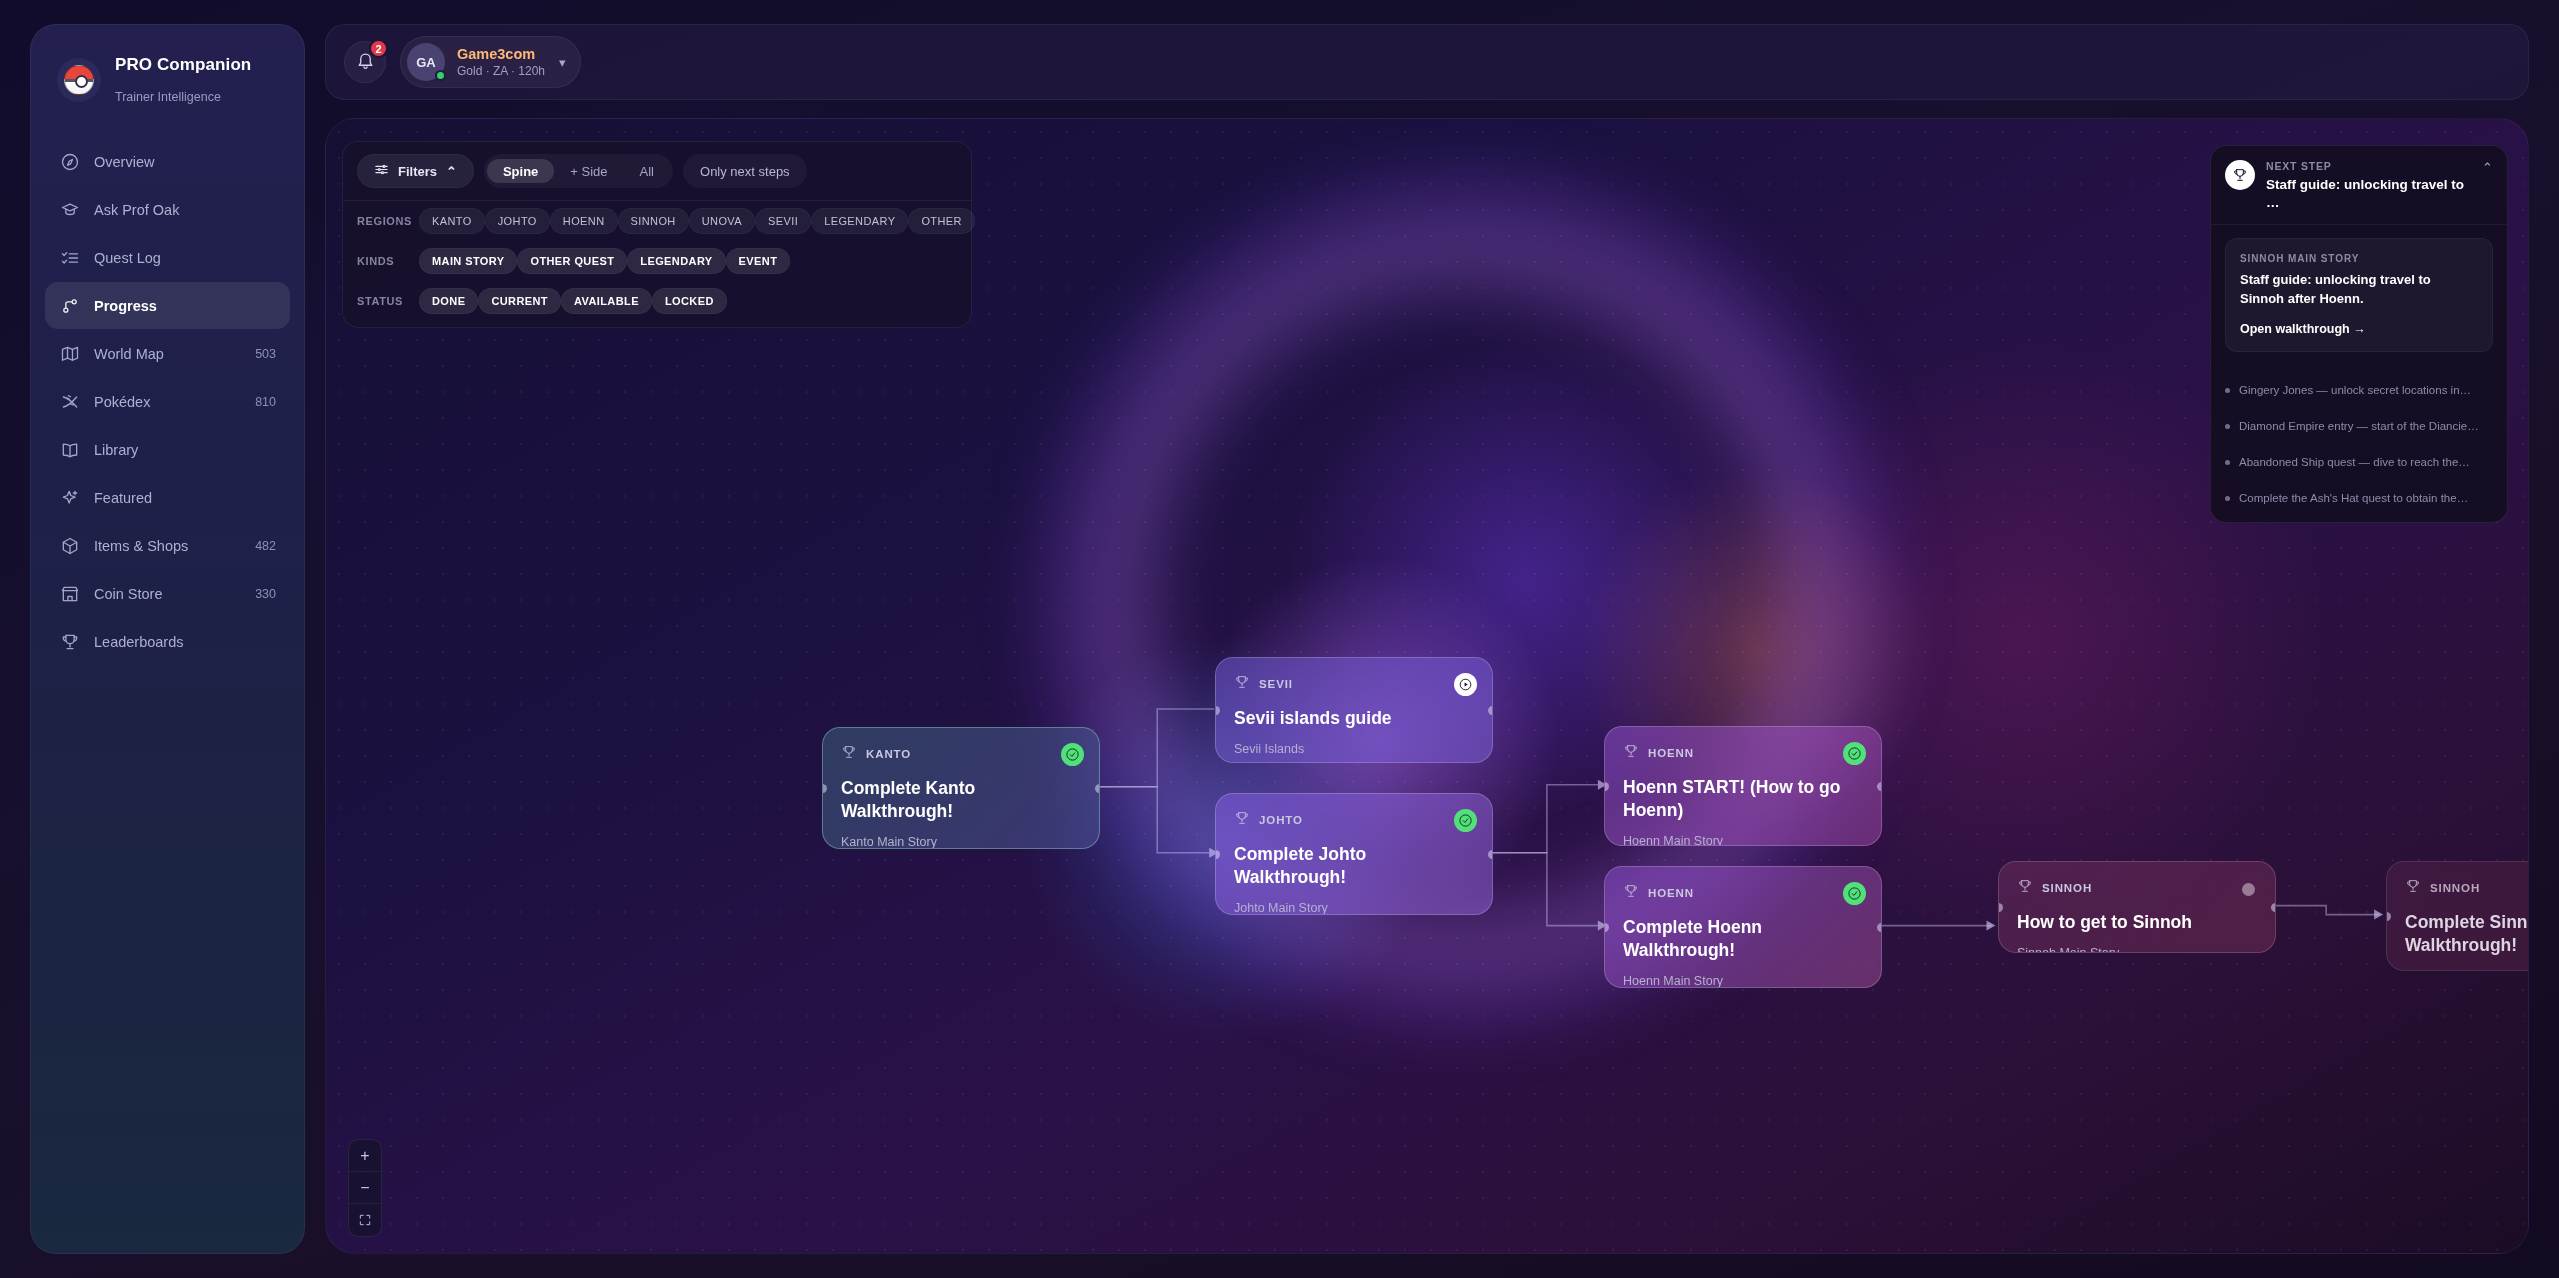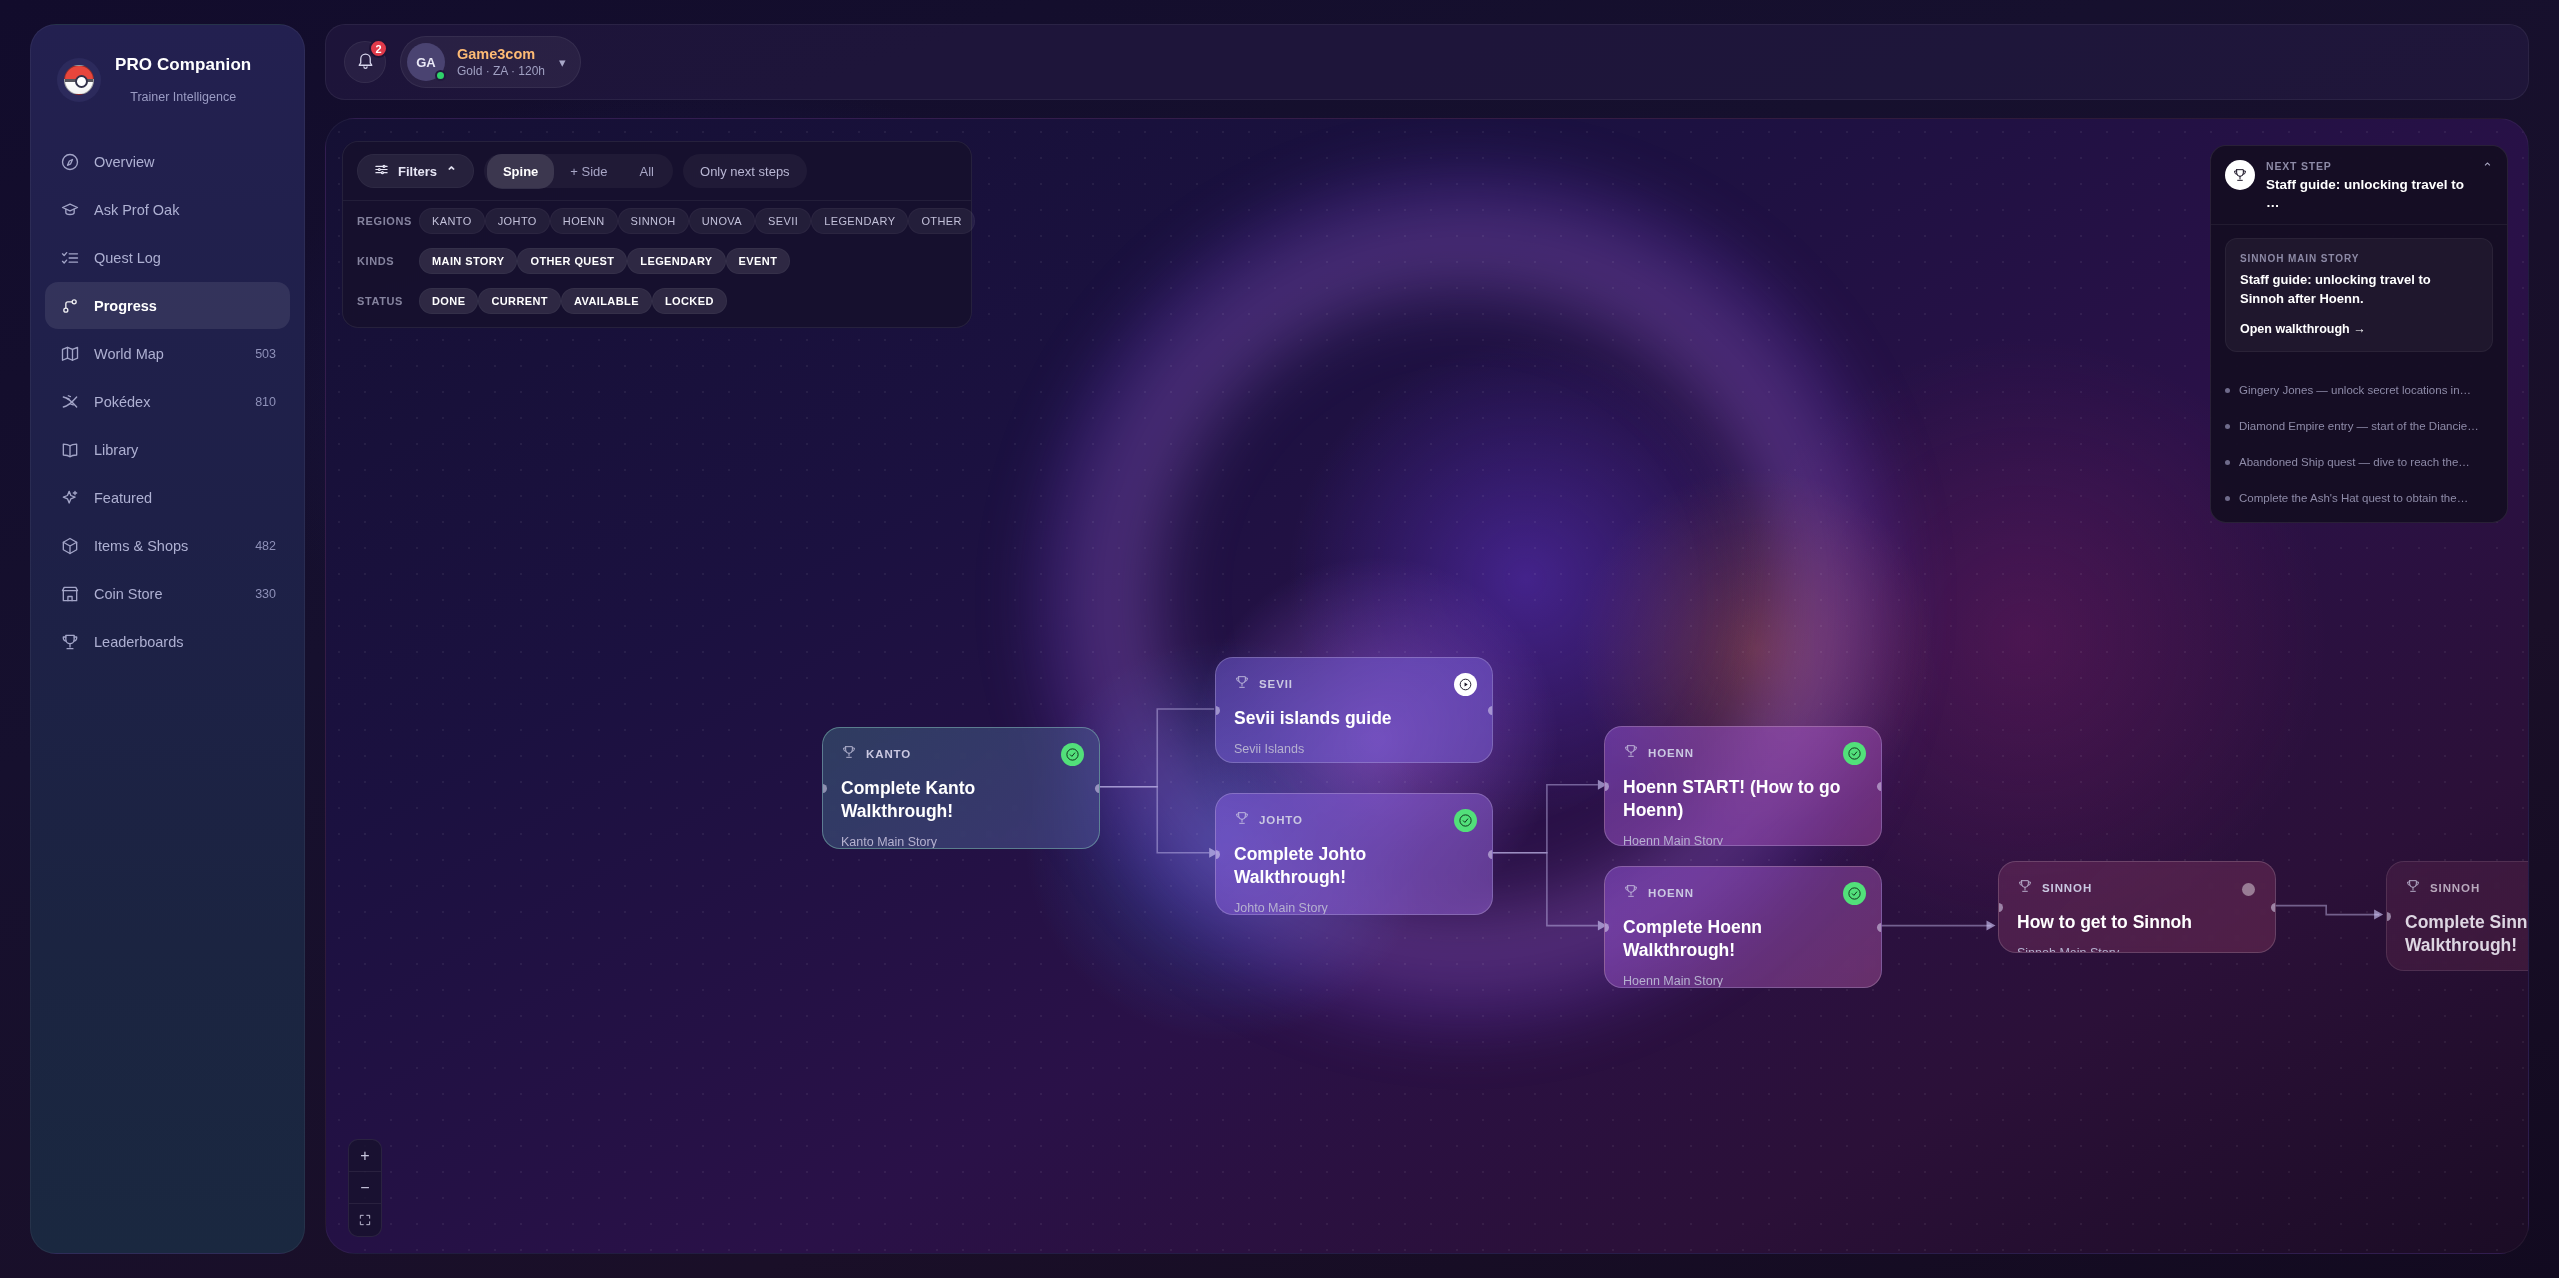--- a/index.html
+++ b/index.html
@@ -42,21 +42,21 @@
   .pokeball::before {
     content: ""; position: absolute; left: 0; top: 13px; width: 100%; height: 3px;
     background: rgba(30,30,40,0.75);
   }
   .pokeball::after {
     content: ""; position: absolute; left: 50%; top: 50%; width: 9px; height: 9px;
     margin: -4.5px 0 0 -4.5px; border-radius: 50%;
     background: #fff; border: 2px solid #33324a;
   }
   .brand-text .t1 { color: #ffffff; font-size: 17px; font-weight: 700; letter-spacing: .1px; }
-  .brand-text .t2 { color: #9b9cc4; font-size: 12.5px; margin-top: 15px; text-align: center; }
+  .brand-text .t2 { color: #9b9cc4; font-size: 12.5px; margin-top: 15px; }
 
   .nav { margin-top: 34px; padding: 0 14px; }
   .nav-item {
     display: flex; align-items: center; gap: 14px;
     height: 47px; padding: 0 14px; border-radius: 13px;
     color: #aeb0d2; font-size: 14.5px; cursor: pointer;
     margin-bottom: 1px;
   }
   .nav-item.active {
     background: rgba(255,255,255,0.085);
@@ -163,21 +163,21 @@
     background: rgba(255,255,255,0.07);
     color: #e7e6f5; font-size: 13px; font-weight: 700; cursor: pointer;
     border: 1px solid rgba(255,255,255,0.04);
   }
   .pillbtn svg { width: 15px; height: 15px; stroke: currentColor; fill:none; stroke-width:1.7; stroke-linecap:round;}
   .segment {
     display: flex; align-items: center; height: 34px; border-radius: 17px;
     background: rgba(255,255,255,0.045); padding: 3px;
   }
   .seg {
-    height: 35px; padding: 0 16px; border-radius: 15px;
+    height: 24px; padding: 0 16px; border-radius: 15px;
     display: flex; align-items: center; color: #a8a6c6; font-size: 13px; cursor: pointer;
   }
   .seg.on { background: rgba(255,255,255,0.13); color: #ffffff; font-weight: 700; }
   .ghostbtn {
     height: 34px; padding: 0 17px; border-radius: 17px;
     display: flex; align-items: center;
     background: rgba(255,255,255,0.045); color: #b9b7d4; font-size: 13px; cursor: pointer;
   }
   .frow { display: flex; align-items: center; padding: 7px 14px; }
   .frow:last-child { padding-bottom: 13px; }

